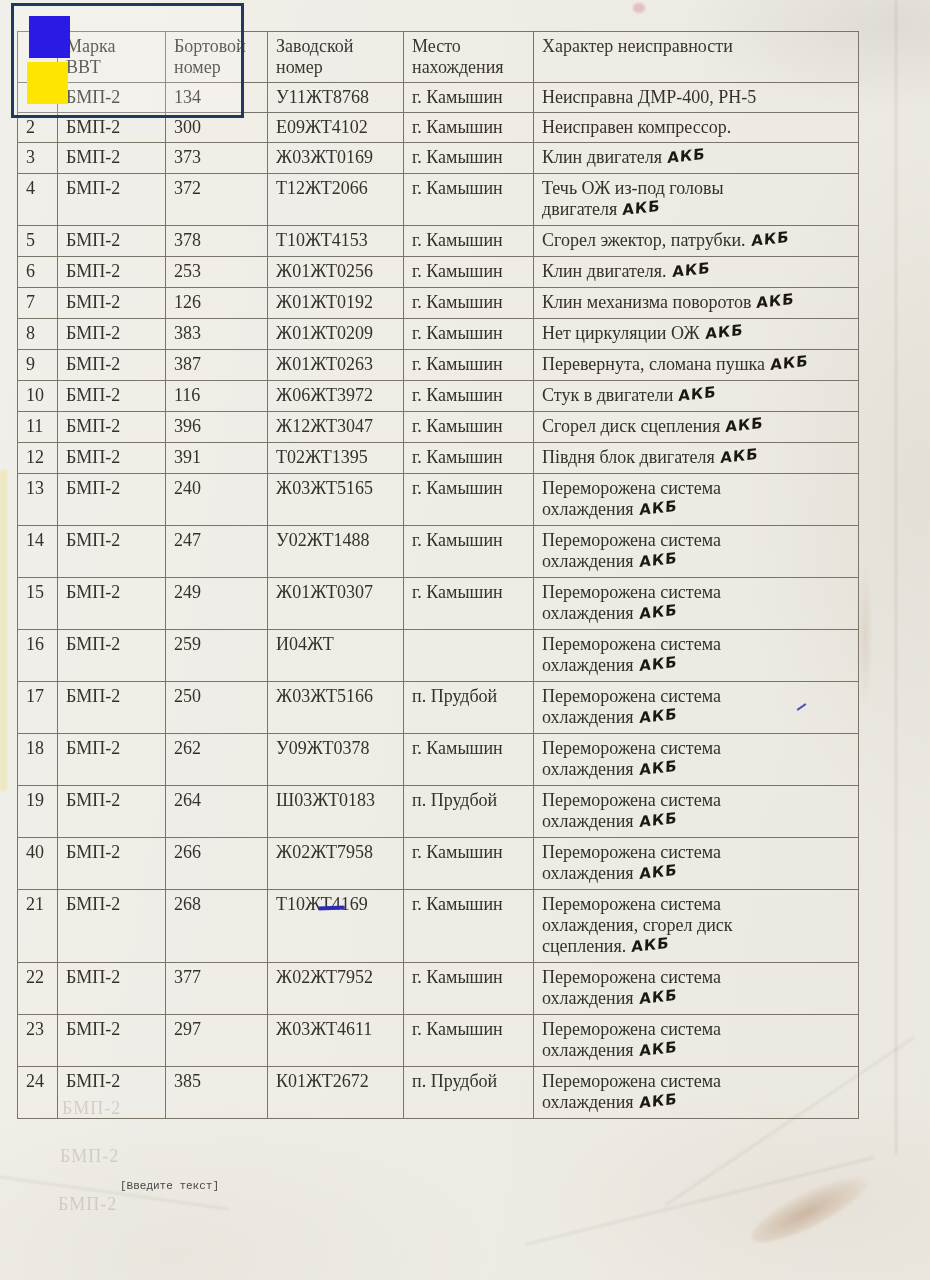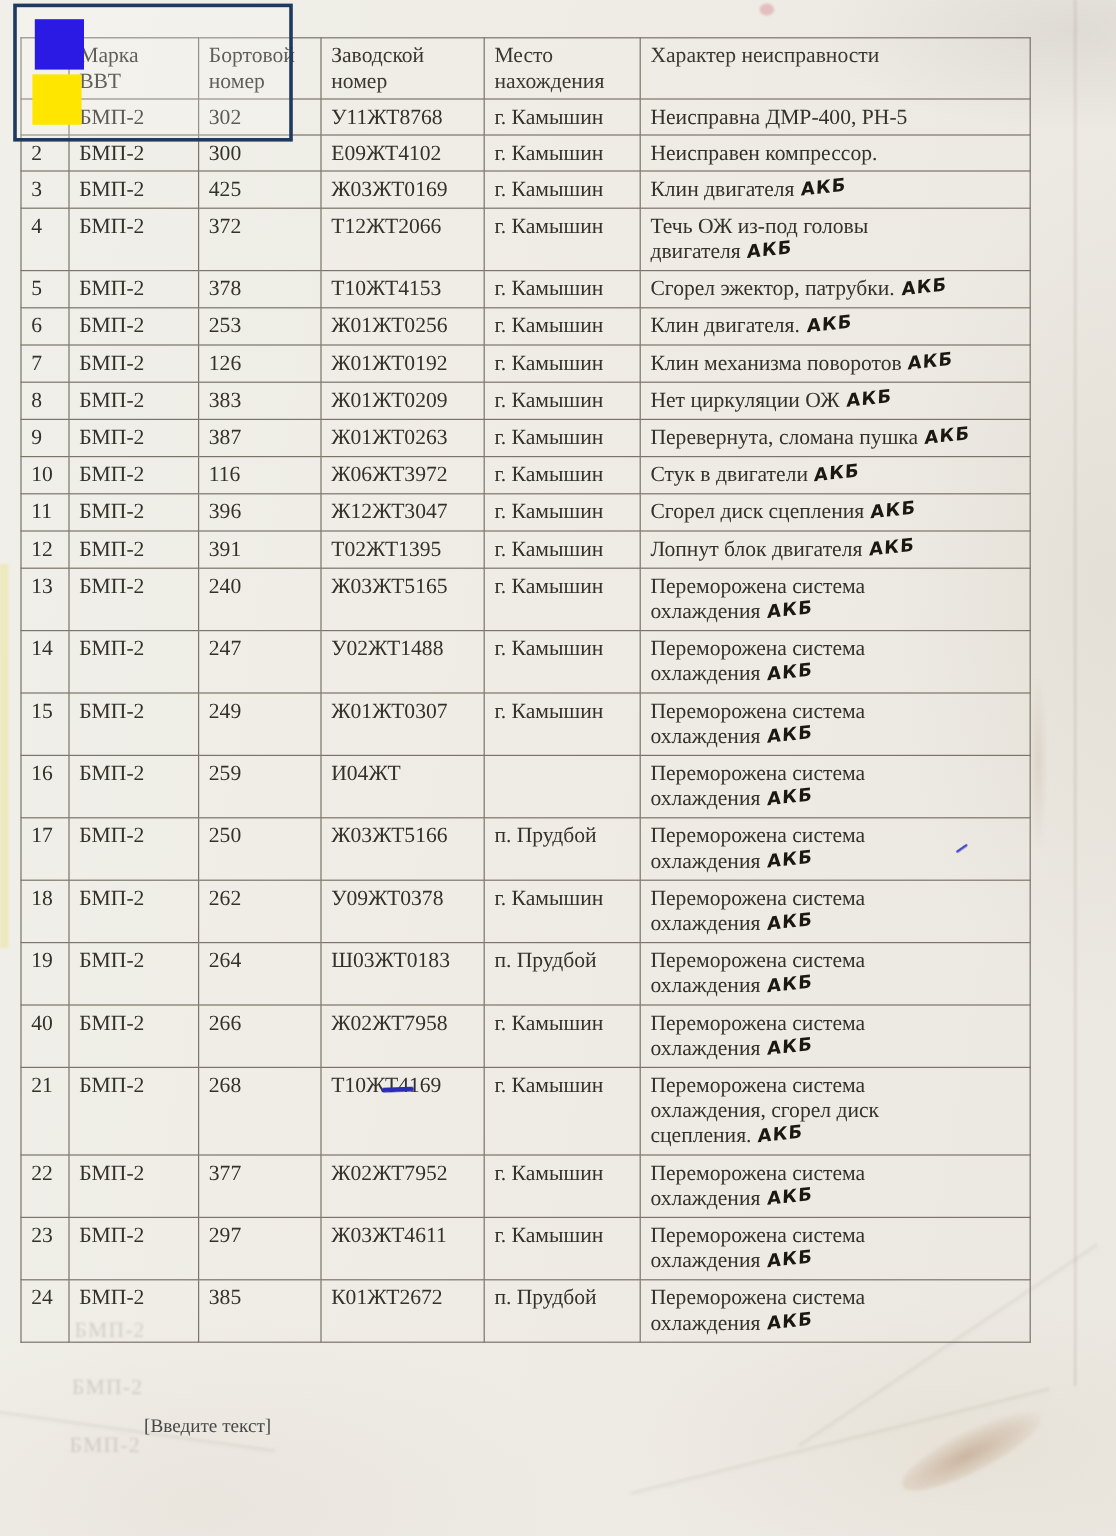--- a/index.html
+++ b/index.html
@@ -56,21 +56,21 @@
     transform:scale(.92,1.18);transform-origin:left top;}
   .logo-l2{font-size:31px;font-weight:900;letter-spacing:5px;line-height:30px;margin-top:7px;
     transform:scale(.98,1.18);transform-origin:left top;}
   .logo-tag{margin-top:13px;border-top:3px solid #1c3761;padding-top:2px;
     font-size:11px;font-weight:bold;letter-spacing:.4px;white-space:nowrap;}
 
   
   .watermark{position:absolute;left:318px;top:608px;font-family:"DejaVu Sans", sans-serif;
     font-style:italic;font-size:37px;letter-spacing:-1px;color:#0e0e0e;white-space:nowrap;}
   .footer-placeholder{position:absolute;left:120px;top:1180px;
-    font-family:Liberation Serif, serif;font-size:16px;color:#474645;}
+    font-family:Liberation Mono, monospace;font-size:11px;color:#474645;}
   .ghosts span{position:absolute;font-size:18px;letter-spacing:1px;color:rgba(95,85,78,.20);
     filter:blur(.7px);font-family:"Liberation Serif", serif;}
   .ghosts span:nth-child(1){left:62px;top:1098px;}
   .ghosts span:nth-child(2){left:60px;top:1146px;}
   .ghosts span:nth-child(3){left:58px;top:1194px;}
   .pen-dash{position:absolute;left:318px;top:906px;width:27px;height:4px;border-radius:2px;
     background:#2b2bb5;transform:rotate(-2deg);filter:blur(.3px);}
   .pen-tick{position:absolute;left:796px;top:706px;width:11px;height:2px;border-radius:1px;
     background:#4a4ac2;transform:rotate(-35deg);filter:blur(.2px);}
   .pink-mark{position:absolute;left:633px;top:3px;width:12px;height:10px;border-radius:50%;
@@ -111,37 +111,37 @@
 номер</th>
           <th>Место
 нахождения</th>
           <th>Характер неисправности</th>
         </tr>
       </thead>
       <tbody>
           <tr class="data-row">
         <td>1</td>
         <td>БМП-2</td>
-        <td>302</td>
+        <td>134</td>
         <td>У11ЖТ8768</td>
         <td>г. Камышин</td>
         <td><span>Неисправна ДМР-400, РН-5</span></td>
       </tr>
           <tr class="data-row">
         <td>2</td>
         <td>БМП-2</td>
         <td>300</td>
         <td>Е09ЖТ4102</td>
         <td>г. Камышин</td>
         <td><span>Неисправен компрессор.</span></td>
       </tr>
           <tr class="data-row">
         <td>3</td>
         <td>БМП-2</td>
-        <td>425</td>
+        <td>373</td>
         <td>Ж03ЖТ0169</td>
         <td>г. Камышин</td>
         <td><span>Клин двигателя</span><span class="hand">АКБ</span></td>
       </tr>
           <tr class="data-row">
         <td>4</td>
         <td>БМП-2</td>
         <td>372</td>
         <td>Т12ЖТ2066</td>
         <td>г. Камышин</td>
@@ -203,21 +203,21 @@
         <td>Ж12ЖТ3047</td>
         <td>г. Камышин</td>
         <td><span>Сгорел диск сцепления</span><span class="hand">АКБ</span></td>
       </tr>
           <tr class="data-row">
         <td>12</td>
         <td>БМП-2</td>
         <td>391</td>
         <td>Т02ЖТ1395</td>
         <td>г. Камышин</td>
-        <td><span>Лопнут блок двигателя</span><span class="hand">АКБ</span></td>
+        <td><span>Півдня блок двигателя</span><span class="hand">АКБ</span></td>
       </tr>
           <tr class="data-row">
         <td>13</td>
         <td>БМП-2</td>
         <td>240</td>
         <td>Ж03ЖТ5165</td>
         <td>г. Камышин</td>
         <td><span>Переморожена система
 охлаждения</span><span class="hand">АКБ</span></td>
       </tr>

